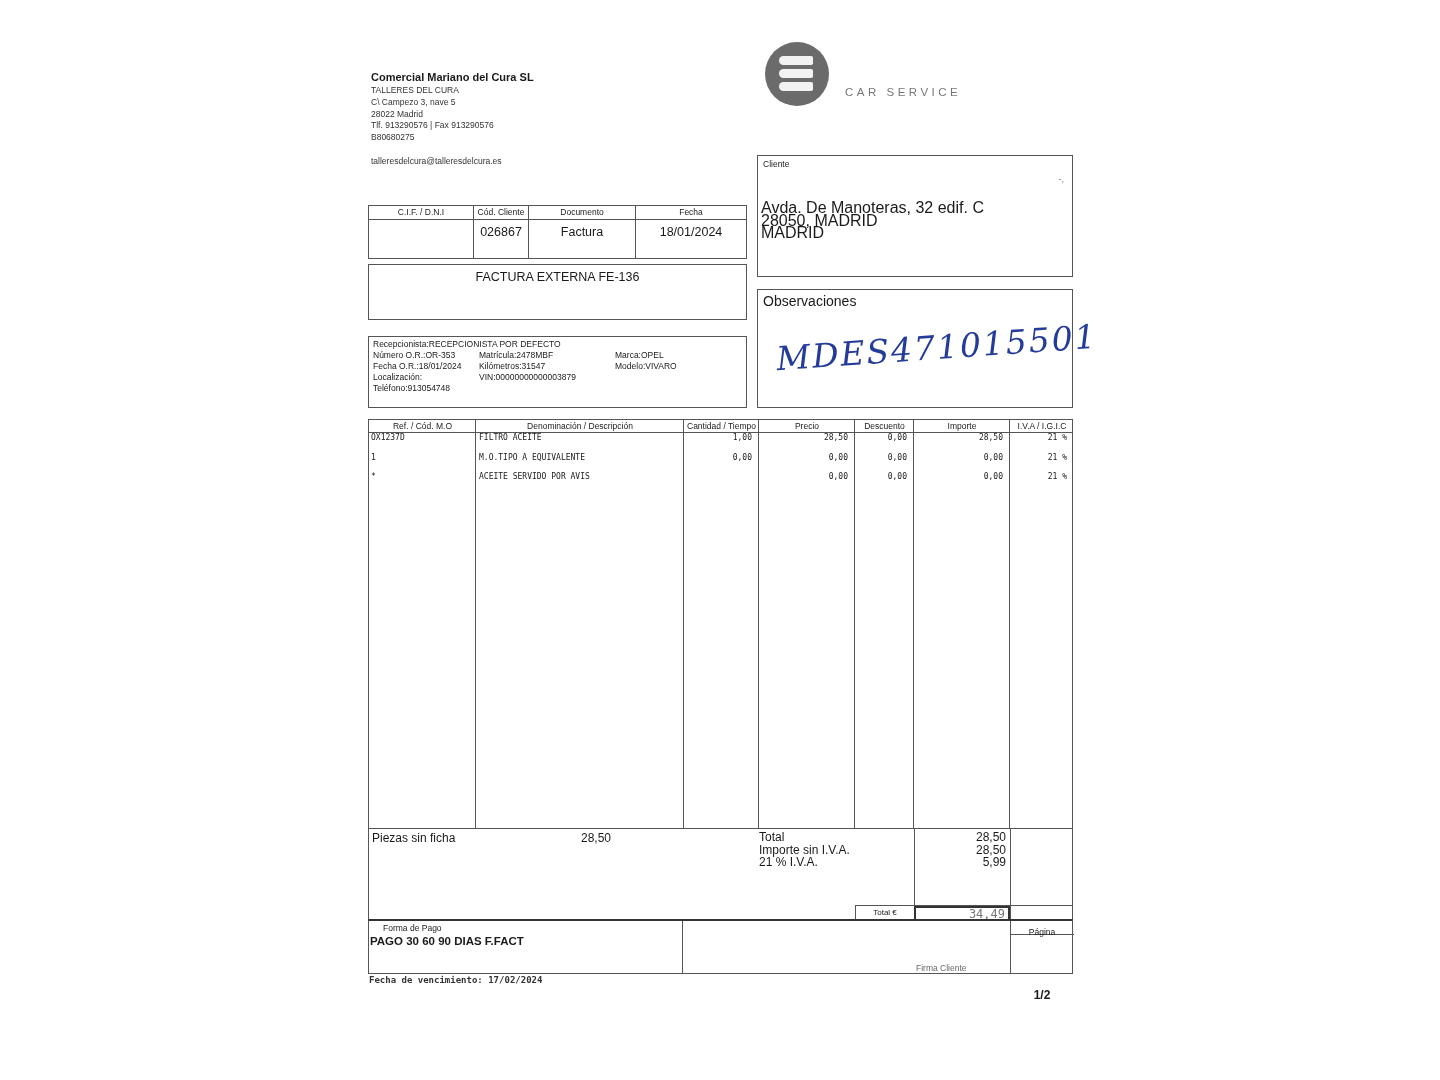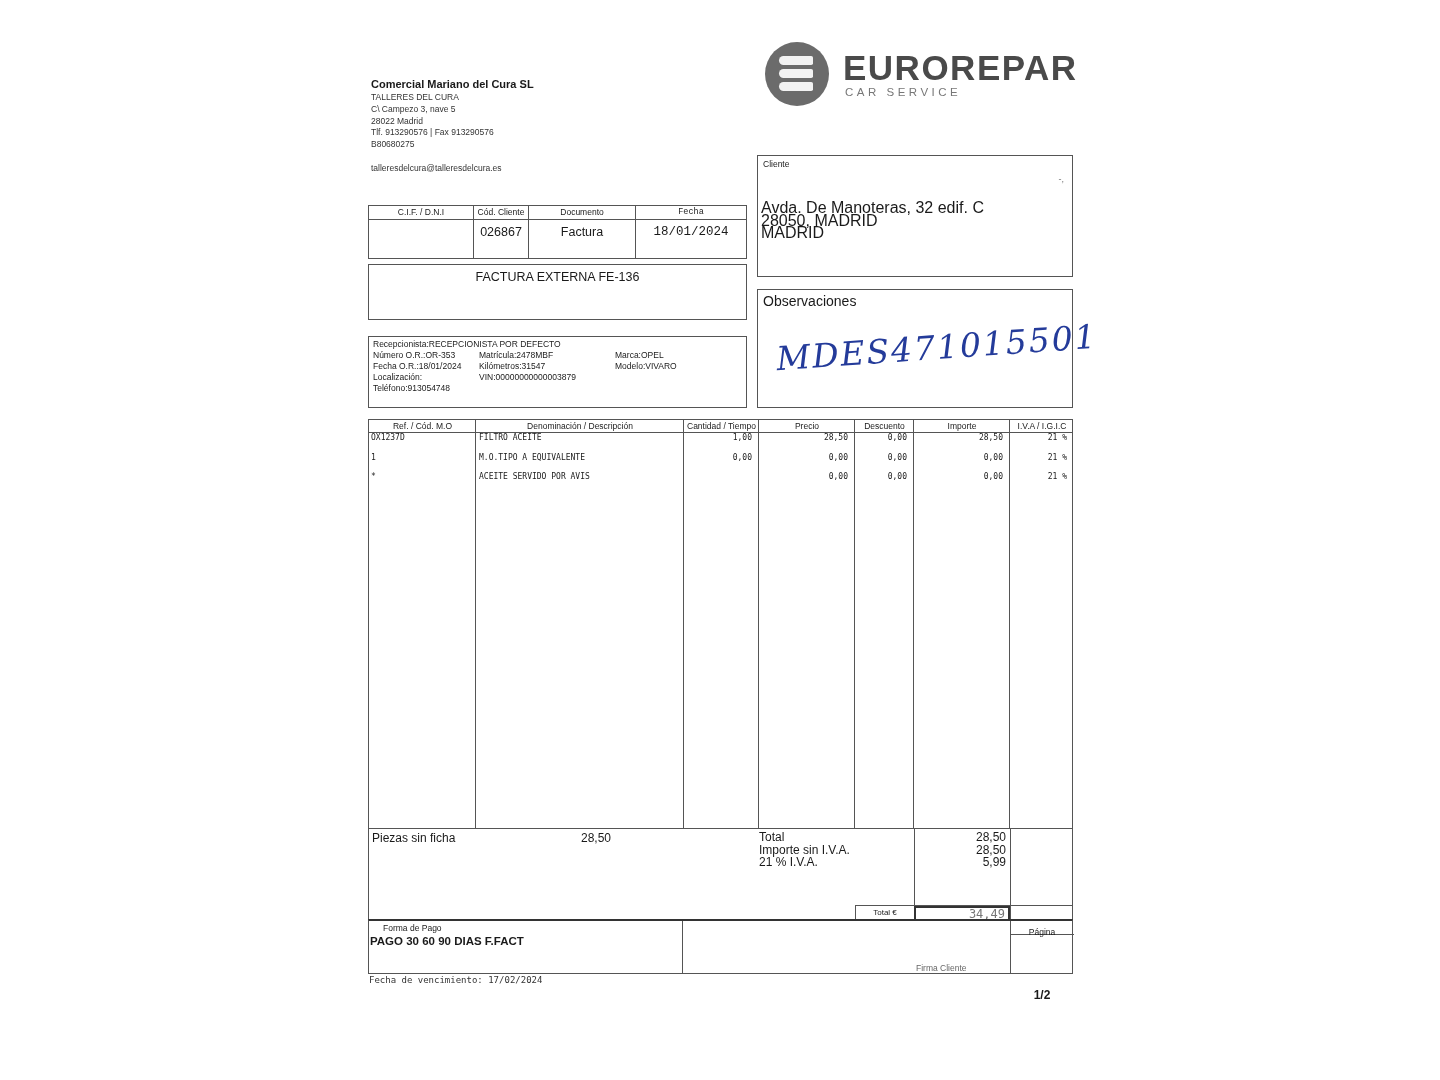--- a/index.html
+++ b/index.html
@@ -3,37 +3,37 @@
 <meta charset="utf-8">
 <style>
   html, body { margin:0; padding:0; background:#ffffff; }
   body { width:1440px; height:1080px; position:relative; overflow:hidden;
          font-family:"Liberation Sans", sans-serif; color:#1a1a1a; }
   .abs { position:absolute; }
   .box { position:absolute; border:1px solid #555; box-sizing:border-box; }
   .mono { font-family:"DejaVu Sans Mono", monospace; }
 
   
-  #company { left:371px; top:78px; }
+  #company { left:371px; top:71px; }
   #company .name { font-size:11px; font-weight:bold; margin-bottom:2px; }
   #company .line { font-size:8.5px; line-height:11.8px; color:#333; }
   #company .email { font-size:8.5px; margin-top:12px; color:#333; }
 
   
   #logo { left:765px; top:42px; width:310px; height:66px; }
   #logo .circle { position:absolute; left:0; top:0; width:64px; height:64px; border-radius:50%; background:#6b6b6b; }
   #logo .e { position:absolute; left:14px; top:14px; width:34px; height:36px; }
   #logo .e div { position:absolute; left:0; width:34px; height:9px; background:#f2f2f2; border-radius:5px 2px 2px 5px; }
   #logo .brand { position:absolute; left:78px; top:6px; font-size:35px; letter-spacing:1.5px; color:#4a4a4a; font-weight:bold; }
   #logo .sub { position:absolute; left:80px; top:44px; font-size:11.5px; letter-spacing:3.5px; color:#777; }
 
   
   #hdrtable { left:368px; top:205px; width:379px; height:54px; border:1px solid #555; box-sizing:border-box; }
   #hdrtable .cell { position:absolute; top:0; height:100%; border-right:1px solid #555; box-sizing:border-box; text-align:center; }
-  #hdrtable .cell:last-child { border-right:none;font-family:Liberation Mono, monospace; }
+  #hdrtable .cell:last-child { border-right:none; }
   #hdrtable .h { font-size:8.5px; height:13px; line-height:13px; border-bottom:1px solid #555; }
   #hdrtable .v { font-size:12.5px; margin-top:5px; }
 
   #cliente { left:757px; top:155px; width:316px; height:122px; }
   #cliente .lbl { position:absolute; left:5px; top:3px; font-size:8.5px; }
   #cliente .addr { position:absolute; left:3px; top:46px; font-size:16px; line-height:12.5px; }
   #cliente .mark { position:absolute; right:8px; top:18px; font-size:9px; color:#777; }
 
   #factura { left:368px; top:264px; width:379px; height:56px; }
   #factura .t { text-align:center; font-size:12.5px; margin-top:5px; }
@@ -73,21 +73,20 @@
 </div>
 
 <div id="logo" class="abs">
   <div class="circle">
     <div class="e">
       <div style="top:0"></div>
       <div style="top:13px"></div>
       <div style="top:26px"></div>
     </div>
   </div>
-  <div class="brand">EUROREPAR</div>
   <div class="sub">CAR SERVICE</div>
 </div>
 
 <div id="hdrtable" class="abs">
   <div class="cell" style="left:0;width:105px;">
     <div class="h">C.I.F. / D.N.I</div>
     <div class="v"></div>
   </div>
   <div class="cell" style="left:105px;width:55px;">
     <div class="h">Cód. Cliente</div>
@@ -207,13 +206,13 @@
   <div class="vline abs" style="left:641px;top:0;height:100%;border-left:1px solid #555;"></div>
   <span class="abs foot-lbl" style="left:14px;top:2px;">Forma de Pago</span>
   <span class="abs" style="left:1px;top:14px;font-size:11.5px;font-weight:bold;">PAGO 30 60 90 DIAS F.FACT</span>
   <span class="abs foot-lbl" style="left:547px;top:42px;color:#666;">Firma Cliente</span>
   <div class="abs" style="left:641px;top:0;width:64px;height:14px;border-bottom:1px solid #555;box-sizing:border-box;text-align:center;">
     <span class="foot-lbl">Página</span>
   </div>
   <div class="abs" style="left:641px;top:26px;width:64px;text-align:center;font-size:12px;font-weight:bold;margin-top:41px;">1/2</div>
 </div>
 
-<div class="abs mono" style="left:369px;top:975px;font-size:9px;color:#333;">Fecha de vencimiento: 17/02/2024</div>
+<div class="abs mono" style="left:369px;top:975px;font-size:9px;color:#333;font-weight:bold;">Fecha de vencimiento: 17/02/2024</div>
 
 </body></html>

